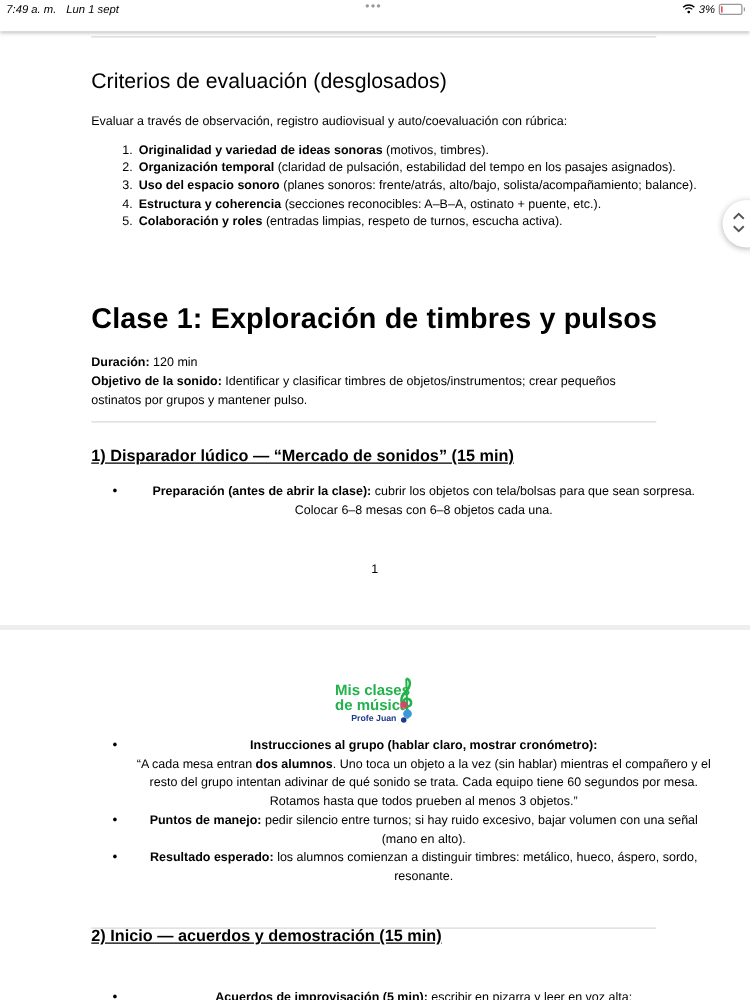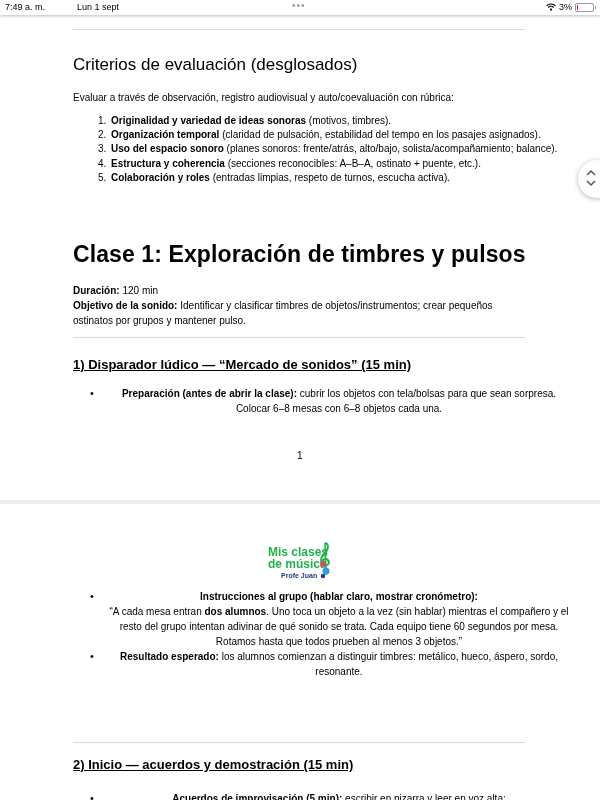--- a/index.html
+++ b/index.html
@@ -1,26 +1,26 @@
 <!DOCTYPE html>
 <html><head>
 <meta charset="utf-8">
 <style>
   html, body { margin:0; padding:0; }
   body {
     width:600px; height:800px; overflow:hidden; position:relative;
     background:#ffffff; font-family:"Liberation Sans", sans-serif; color:#000;
   }
   .statusbar {
-    position:absolute; top:0; left:0; width:600px; height:15px;
+    position:absolute; top:0; left:0; width:600px; height:25px;
     background:#fff; font-size:9px; color:#000;
-    box-shadow:0 1px 3px rgba(0,0,0,0.25); z-index:5;
+    box-shadow:0 1px 3px rgba(0,0,0,0.25); z-index:5;font-style:italic;
   }
   .sb-time { position:absolute; left:5px; top:2px; }
-  .sb-date { position:absolute; left:53px; top:2px;margin-left:24px; }
+  .sb-date { position:absolute; left:53px; top:2px; }
   .sb-dots { position:absolute; left:292px; top:0px; font-size:10px; color:#999; letter-spacing:1px; }
   .sb-right { position:absolute; right:6px; top:2px; display:flex; align-items:center; gap:3px; }
   .wifi { width:10px; height:8px; position:relative; }
   .battery { width:17px; height:7px; border:1px solid #999; border-radius:2px; position:relative; }
   .battery::after { content:""; position:absolute; right:-3px; top:2px; width:1px; height:3px; background:#999; }
   .battery .lvl { position:absolute; left:1px; top:1px; width:1px; height:5px; background:#e02020; }
 
   .hr { position:absolute; left:73px; width:452px; height:1px; background:#d9d9d9; }
 
   .h2 { position:absolute; left:73px; font-size:17px; font-weight:normal; }
@@ -118,21 +118,22 @@
     <circle cx="8" cy="30" r="3.5" fill="#3a9ad9"></circle>
     <circle cx="5" cy="35" r="2.2" fill="#1e3a8a"></circle>
   </svg>
 </div>
 
 <ul class="bul" style="top:589px">
   <li>
     <b>Instrucciones al grupo (hablar claro, mostrar cronómetro):</b><br>
     <span>“A cada mesa entran </span><b>dos alumnos</b><span>. Uno toca un objeto a la vez (sin hablar) mientras el compañero y el resto del grupo intentan adivinar de qué sonido se trata. Cada equipo tiene 60 segundos por mesa. Rotamos hasta que todos prueben al menos 3 objetos.”</span>
   </li>
+  <li><b>Puntos de manejo:</b><span> pedir silencio entre turnos; si hay ruido excesivo, bajar volumen con una señal (mano en alto).</span></li>
   <li><b>Resultado esperado:</b><span> los alumnos comienzan a distinguir timbres: metálico, hueco, áspero, sordo, resonante.</span></li>
 </ul>
 
 <div class="hr" style="top:742px"></div>
 
-<div class="h3" style="top:757px">2) Inicio — acuerdos y demostración (15 min)</div>
+<div class="h3" style="top:741px">2) Inicio — acuerdos y demostración (15 min)</div>
 <ul class="bul" style="top:791px">
   <li><b>Acuerdos de improvisación (5 min):</b><span> escribir en pizarra y leer en voz alta:</span></li>
 </ul>
 
 </body></html>

